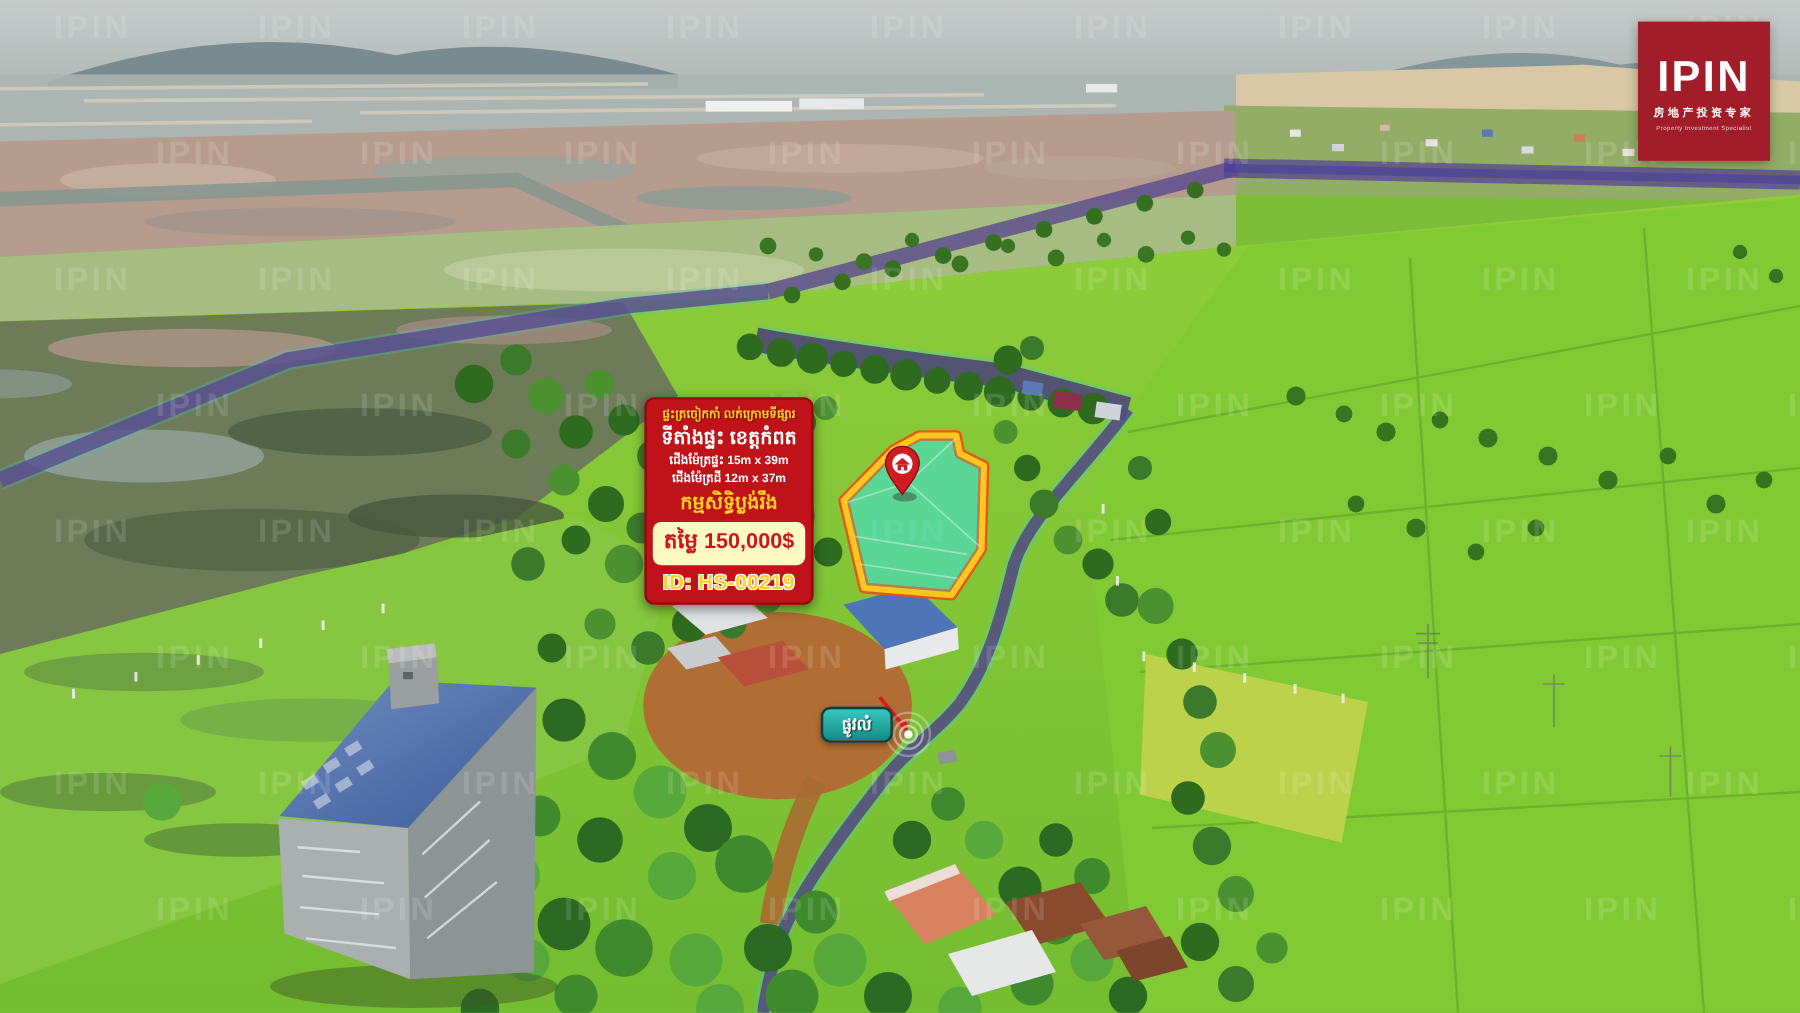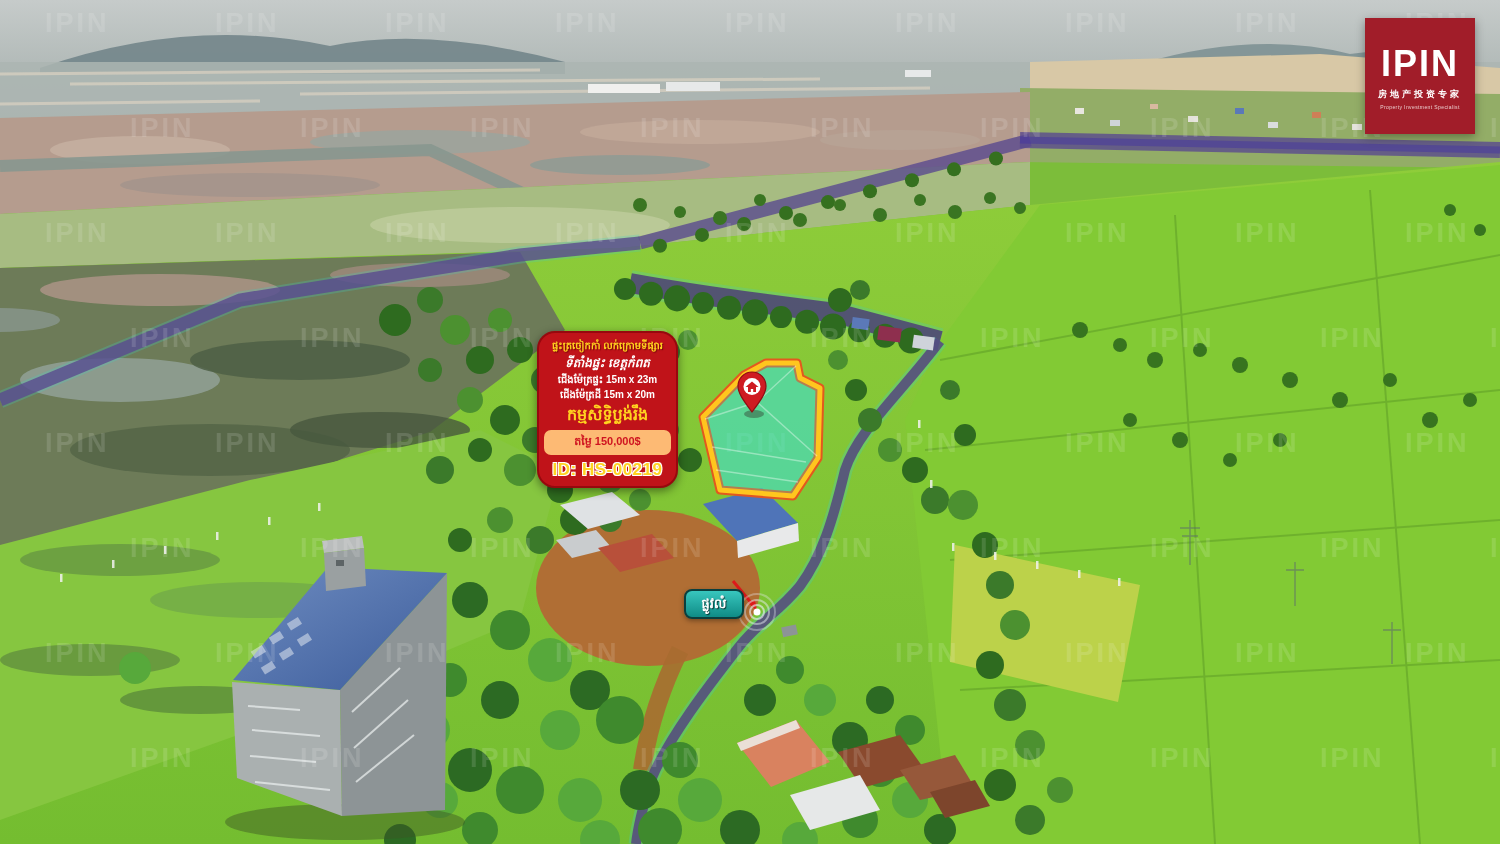--- a/index.html
+++ b/index.html
@@ -5,31 +5,31 @@
   html,body{margin:0;padding:0;}
   body{width:1500px;height:844px;position:relative;overflow:hidden;
        font-family:"Liberation Sans",sans-serif;background:#7cbd3a;}
   #stage{position:absolute;inset:0;width:1188px;height:844px;}
   svg{display:block;}
   #scene-svg,#overlay-svg{position:absolute;left:0;top:0;}
   #overlay-svg{pointer-events:none;}
 
   
   .listing-card{position:absolute;left:537px;top:331px;width:141px;
-      background:#c01319;border:2px solid #97080e;border-radius:18px;
+      background:#c01319;border:2px solid #97080e;border-radius:8px;
       box-shadow:0 3px 10px rgba(0,0,0,.45);
       display:flex;flex-direction:column;align-items:center;
       padding:7px 3px 6px 3px;box-sizing:border-box;gap:3px;text-align:center;}
   .card-line{font-weight:bold;line-height:1.25;width:100%;}
   .card-headline{color:#ffd21f;font-size:10px;text-shadow:1px 1px 1px rgba(80,0,0,.6);}
-  .card-location{color:#ffffff;font-size:12px;font-style:italic;}
+  .card-location{color:#ffffff;font-size:16px;}
   .card-size{color:#ffffff;font-size:10px;}
   .card-ownership{color:#ffd21f;font-size:16px;}
-  .price-box{background:#fdba74;border-radius:7px;margin:2px 2px 0 2px;width:127px;
-      color:#cf1420;font-size:11px;font-weight:bold;padding:4px 0 5px 0;box-sizing:border-box;}
+  .price-box{background:#fef9c3;border-radius:7px;margin:2px 2px 0 2px;width:127px;
+      color:#cf1420;font-size:18px;font-weight:bold;padding:4px 0 5px 0;box-sizing:border-box;}
   .card-id{color:#ffd321;font-size:17px;font-weight:bold;letter-spacing:.5px;margin-top:2px;
       text-shadow:-1px -1px 0 #fff,1px -1px 0 #fff,-1px 1px 0 #fff,1px 1px 0 #fff;text-align:center;}
 
   
   .road-label{position:absolute;left:684px;top:553px;width:60px;height:30px;
       background:linear-gradient(#38c6be,#0f8c86);border:2px solid #0a3f3e;border-radius:8px;
       display:flex;align-items:center;justify-content:center;box-sizing:border-box;
       color:#fff;font-size:13px;font-weight:bold;text-shadow:1px 1px 1px rgba(0,0,0,.65);
       box-shadow:0 2px 5px rgba(0,0,0,.35);margin-top:36px;}
 
@@ -463,22 +463,22 @@
     <circle cx="757" cy="612" r="18" fill="none" stroke="rgba(230,235,240,.35)" stroke-width="2"></circle>
     <circle cx="757" cy="612" r="12" fill="none" stroke="rgba(230,235,240,.5)" stroke-width="2"></circle>
     <circle cx="757" cy="612" r="7" fill="none" stroke="rgba(230,235,240,.65)" stroke-width="2"></circle>
     <circle cx="757" cy="612" r="3.5" fill="#ffffff"></circle>
   </g>
 </svg>
 
 <div class="listing-card">
   <div class="card-line card-headline">ផ្ទះត្រចៀកកាំ លក់ក្រោមទីផ្សារ</div>
   <div class="card-line card-location">ទីតាំងផ្ទះ ខេត្តកំពត</div>
-  <div class="card-line card-size">ជើងម៉ែត្រផ្ទះ 15m x 23m</div>
-  <div class="card-line card-size">ជើងម៉ែត្រដី 15m x 20m</div>
+  <div class="card-line card-size">ជើងម៉ែត្រផ្ទះ 15m x 39m</div>
+  <div class="card-line card-size">ជើងម៉ែត្រដី 12m x 37m</div>
   <div class="card-line card-ownership">កម្មសិទ្ធិប្លង់រឹង</div>
   <div class="price-box">តម្លៃ 150,000$</div>
   <div class="card-id">ID: HS-00219</div>
 </div>
 
 <div class="road-label">ផ្លូវលំ</div>
 
 <div class="brand-logo">
   <div class="brand-name">IPIN</div>
   <div class="brand-cn">房地产投资专家</div>

